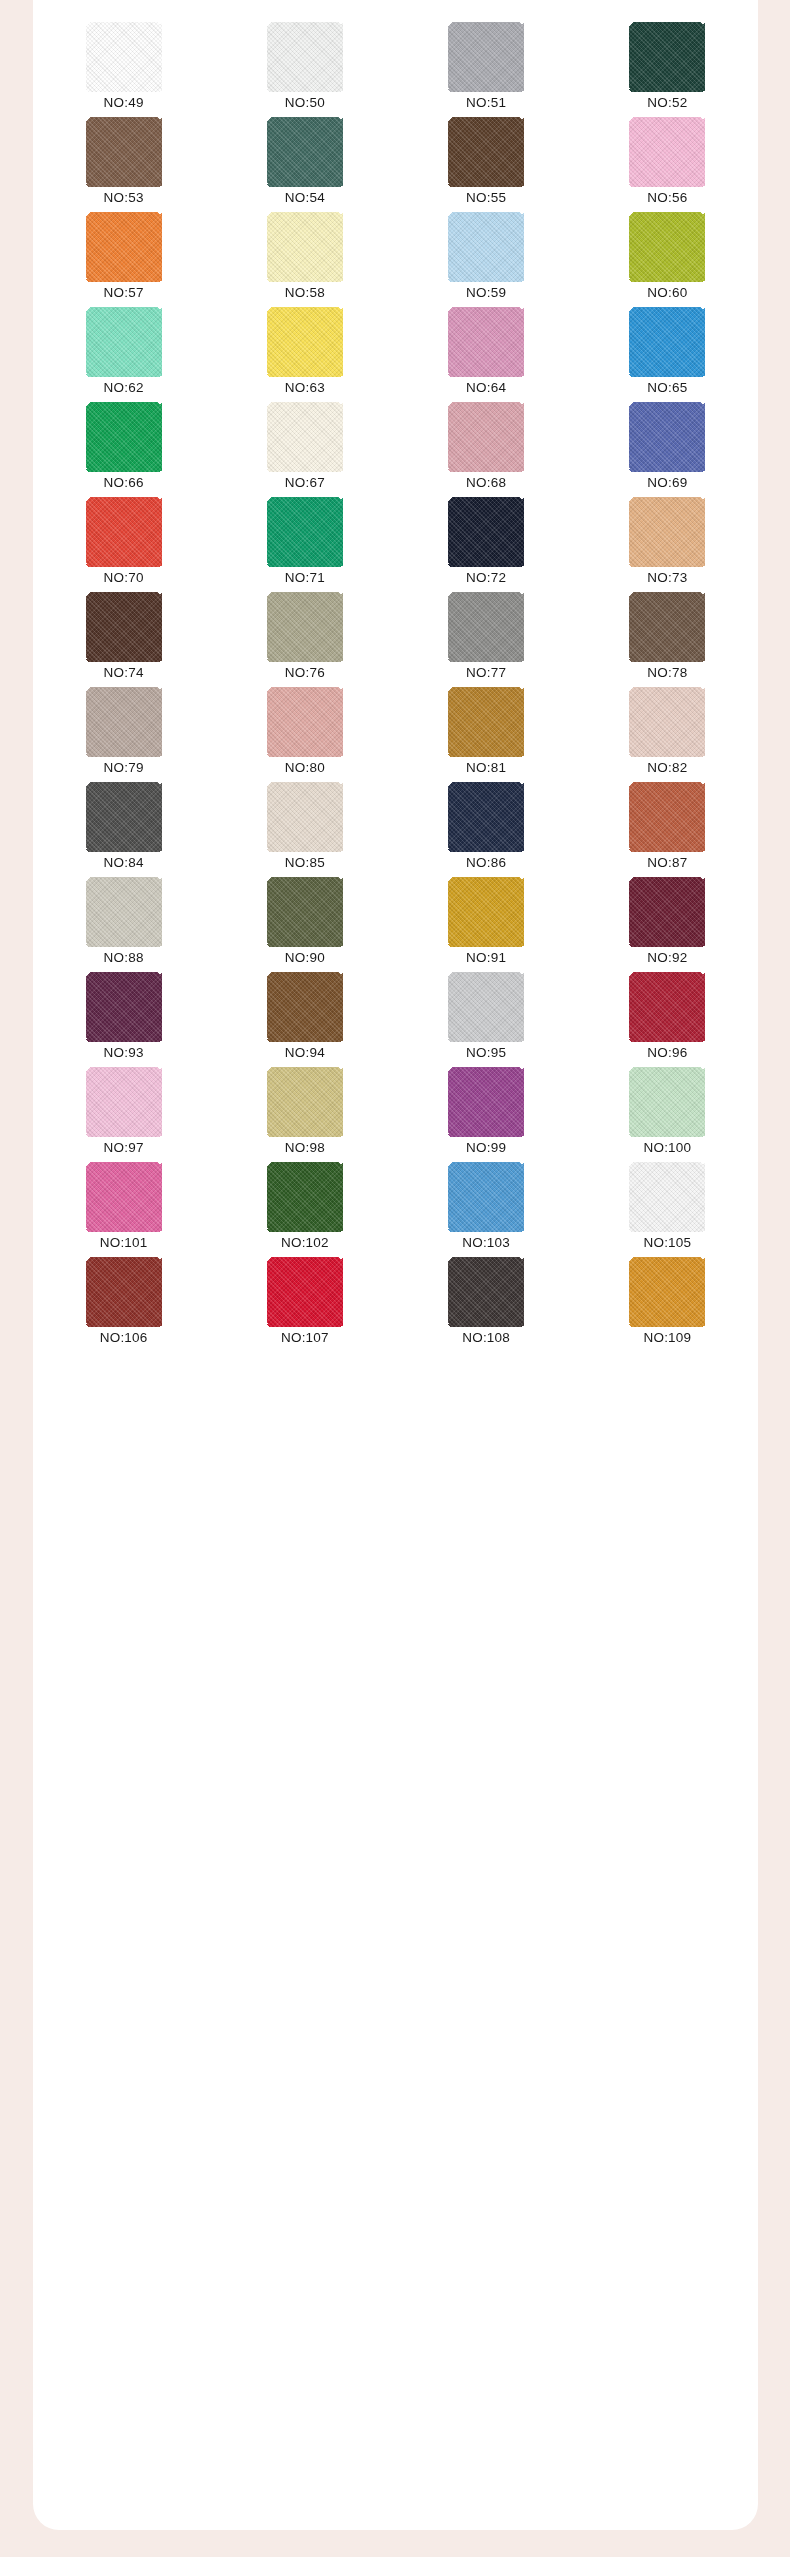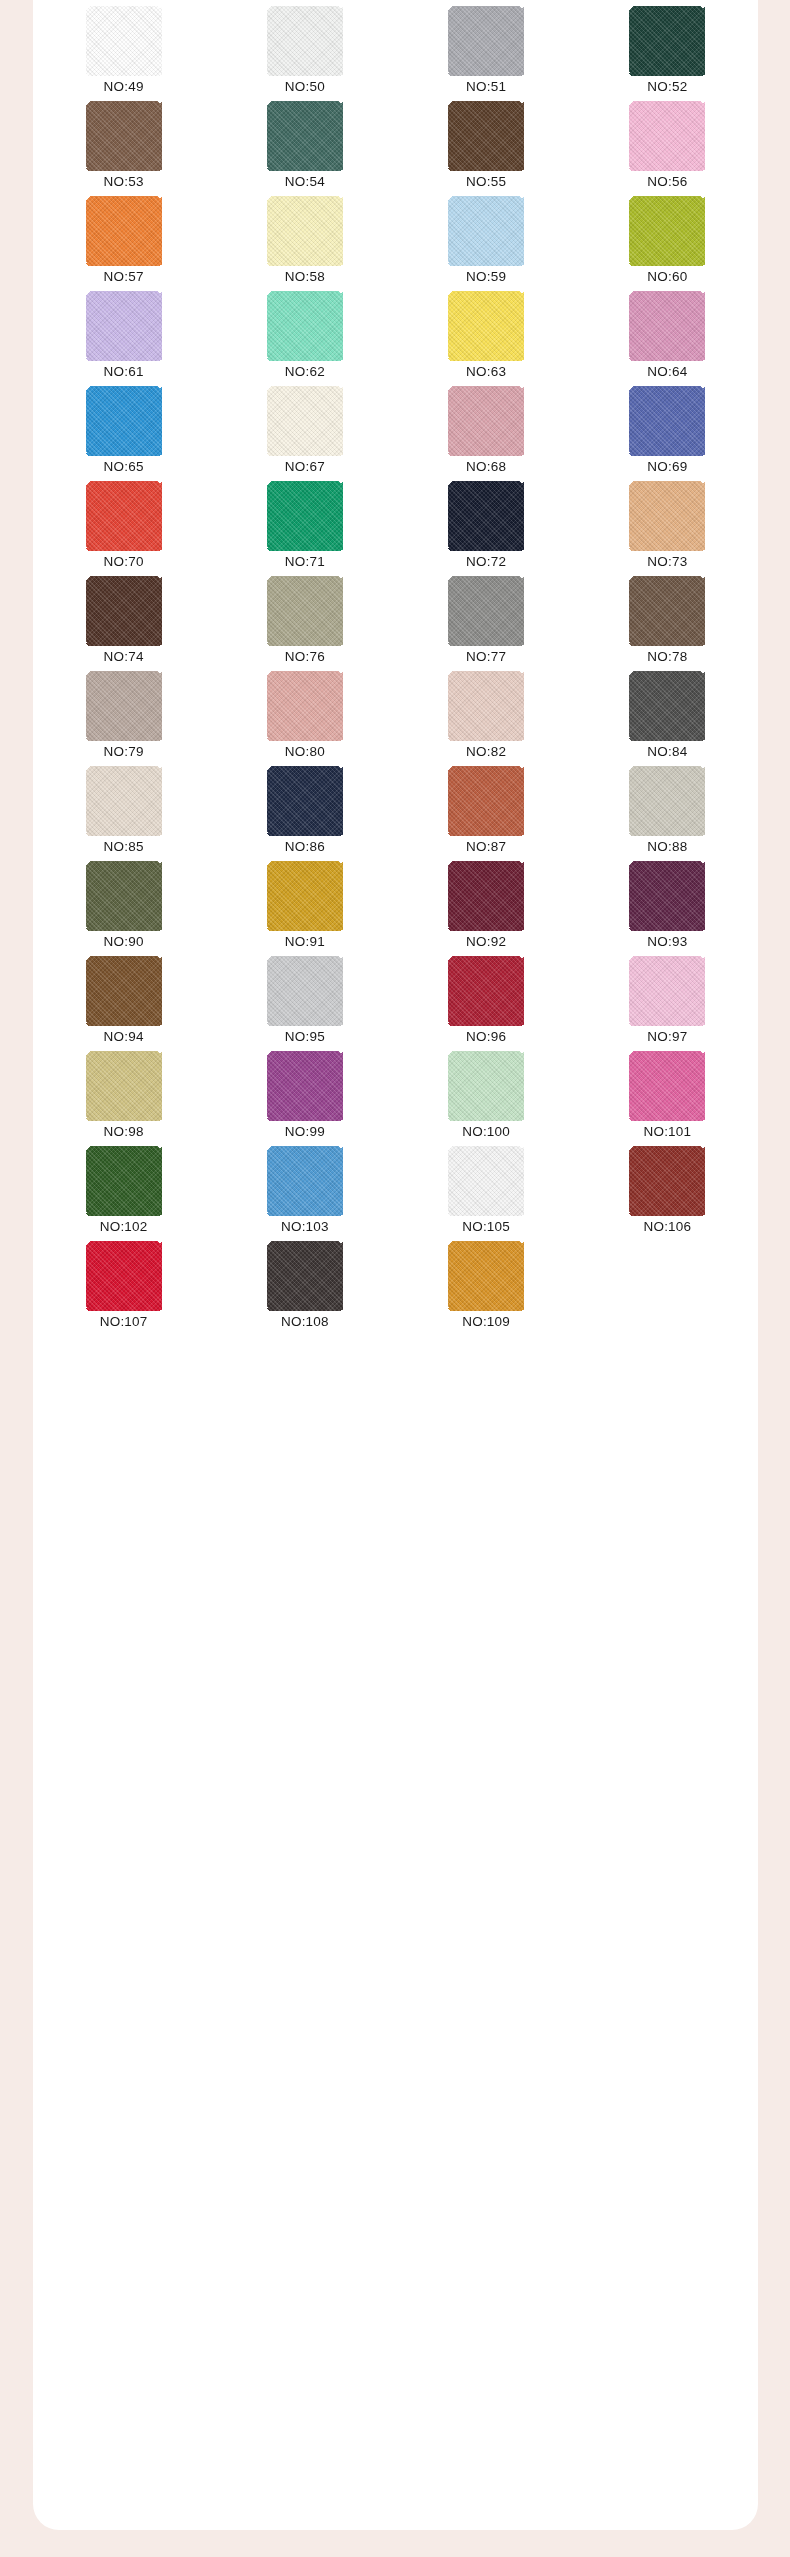--- a/index.html
+++ b/index.html
@@ -25,21 +25,21 @@
     min-height:2530px;
     background:#ffffff;
     border-bottom-left-radius:26px;
     border-bottom-right-radius:26px;
   }
   #grid{
     display:grid;
     grid-template-columns:repeat(4,1fr);
     row-gap:0px;
     column-gap:0px;
-    padding:0 0 0 0;
+    padding:16px 0 0 0;
   }
   .cell{
     position:relative;
     height:95px;
     display:flex;
     flex-direction:column;
     align-items:center;
     justify-content:flex-start;
   }
   .cell.empty{visibility:hidden;}
@@ -167,26 +167,20 @@
           <div class="label">NO:59</div>
         </div>
         <div class="cell">
           <div class="swatch-wrap">
             <div class="swatch" title="NO:60" style="background-color: rgb(169, 186, 40);"></div>
           </div>
           <div class="label">NO:60</div>
         </div>
         <div class="cell">
           <div class="swatch-wrap">
-            <div class="swatch" title="NO:61" style="background-color: rgb(201, 184, 232);"></div>
-          </div>
-          <div class="label">NO:61</div>
-        </div>
-        <div class="cell">
-          <div class="swatch-wrap">
             <div class="swatch" title="NO:62" style="background-color: rgb(126, 224, 192);"></div>
           </div>
           <div class="label">NO:62</div>
         </div>
         <div class="cell">
           <div class="swatch-wrap">
             <div class="swatch" title="NO:63" style="background-color: rgb(248, 224, 84);"></div>
           </div>
           <div class="label">NO:63</div>
         </div>
@@ -197,20 +191,26 @@
           <div class="label">NO:64</div>
         </div>
         <div class="cell">
           <div class="swatch-wrap">
             <div class="swatch" title="NO:65" style="background-color: rgb(42, 147, 213);"></div>
           </div>
           <div class="label">NO:65</div>
         </div>
         <div class="cell">
           <div class="swatch-wrap">
+            <div class="swatch" title="NO:66" style="background-color: rgb(16, 161, 82);"></div>
+          </div>
+          <div class="label">NO:66</div>
+        </div>
+        <div class="cell">
+          <div class="swatch-wrap">
             <div class="swatch" title="NO:67" style="background-color: rgb(247, 242, 228);"></div>
           </div>
           <div class="label">NO:67</div>
         </div>
         <div class="cell">
           <div class="swatch-wrap">
             <div class="swatch" title="NO:68" style="background-color: rgb(217, 163, 172);"></div>
           </div>
           <div class="label">NO:68</div>
         </div>
@@ -272,20 +272,26 @@
           <div class="swatch-wrap">
             <div class="swatch" title="NO:79" style="background-color: rgb(183, 167, 158);"></div>
           </div>
           <div class="label">NO:79</div>
         </div>
         <div class="cell">
           <div class="swatch-wrap">
             <div class="swatch" title="NO:80" style="background-color: rgb(223, 169, 163);"></div>
           </div>
           <div class="label">NO:80</div>
+        </div>
+        <div class="cell">
+          <div class="swatch-wrap">
+            <div class="swatch" title="NO:81" style="background-color: rgb(179, 128, 44);"></div>
+          </div>
+          <div class="label">NO:81</div>
         </div>
         <div class="cell">
           <div class="swatch-wrap">
             <div class="swatch" title="NO:82" style="background-color: rgb(230, 205, 195);"></div>
           </div>
           <div class="label">NO:82</div>
         </div>
         <div class="cell">
           <div class="swatch-wrap">
             <div class="swatch" title="NO:84" style="background-color: rgb(77, 77, 76);"></div>

